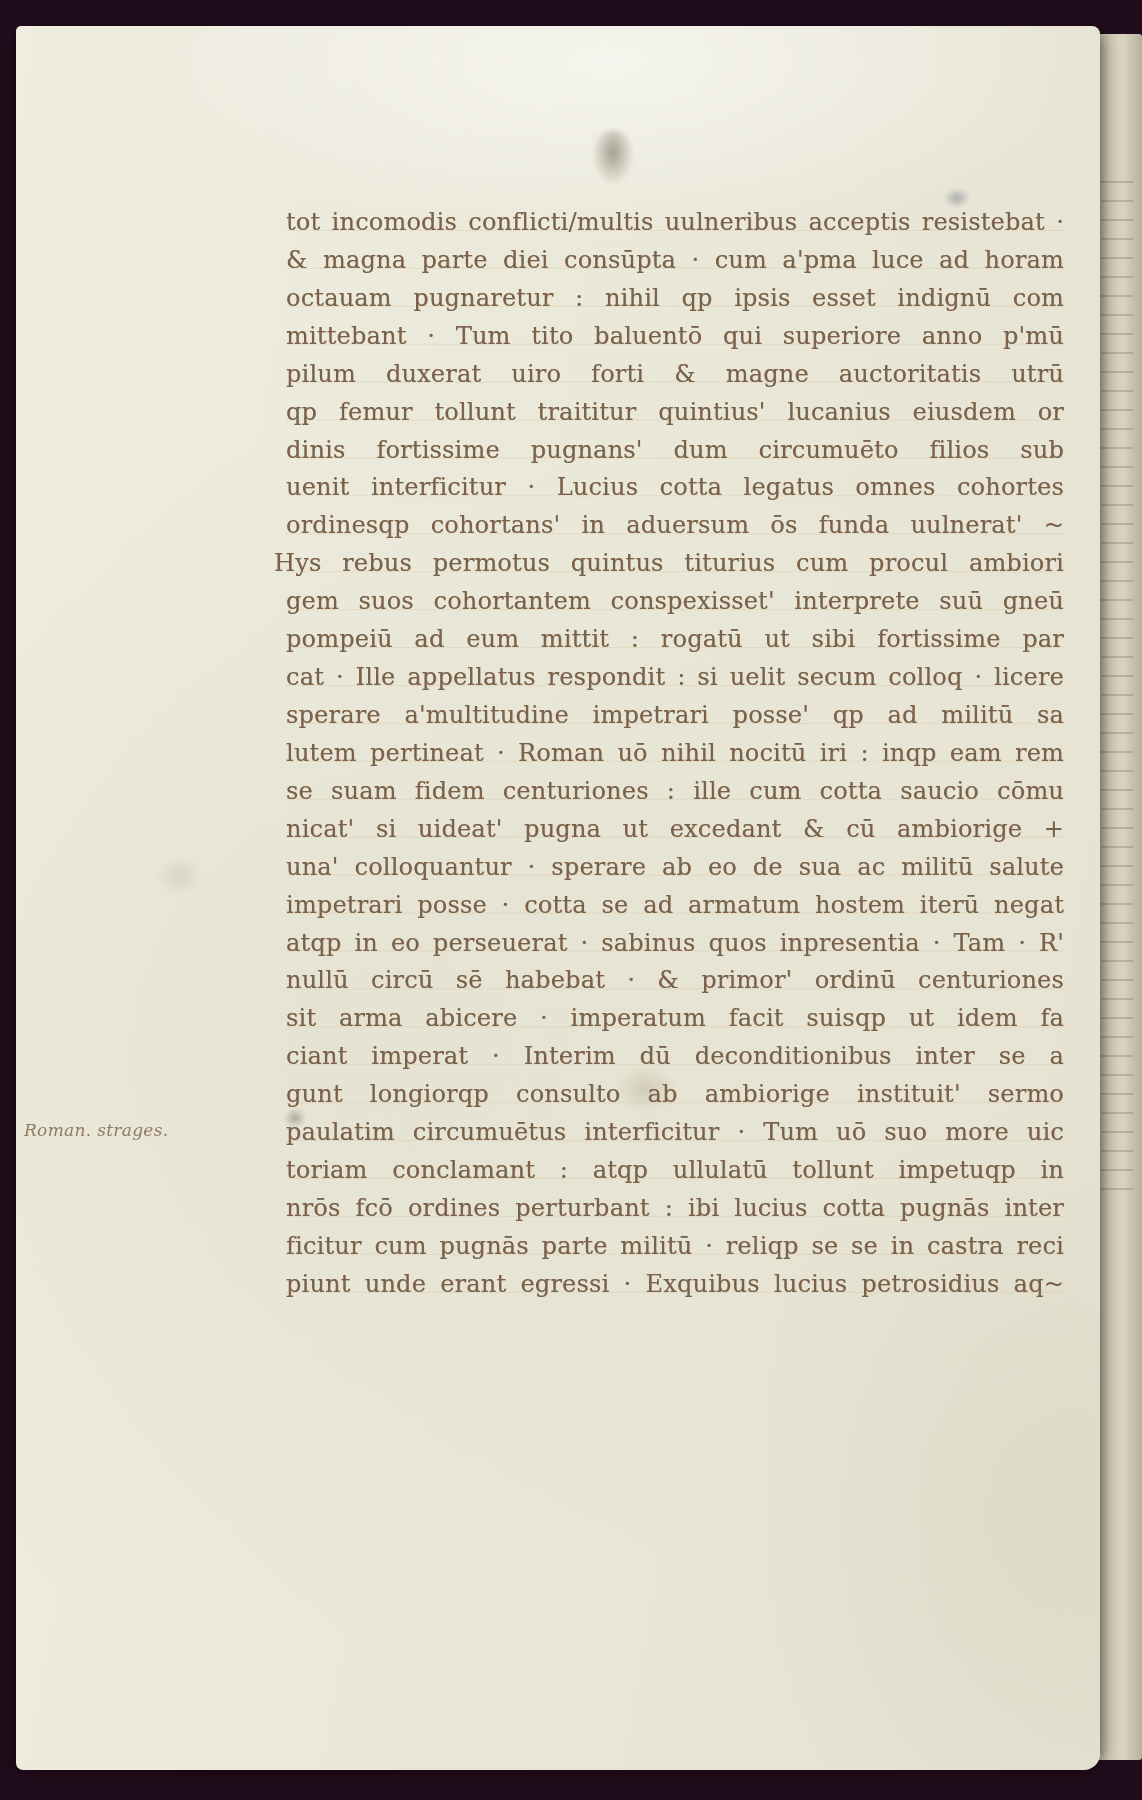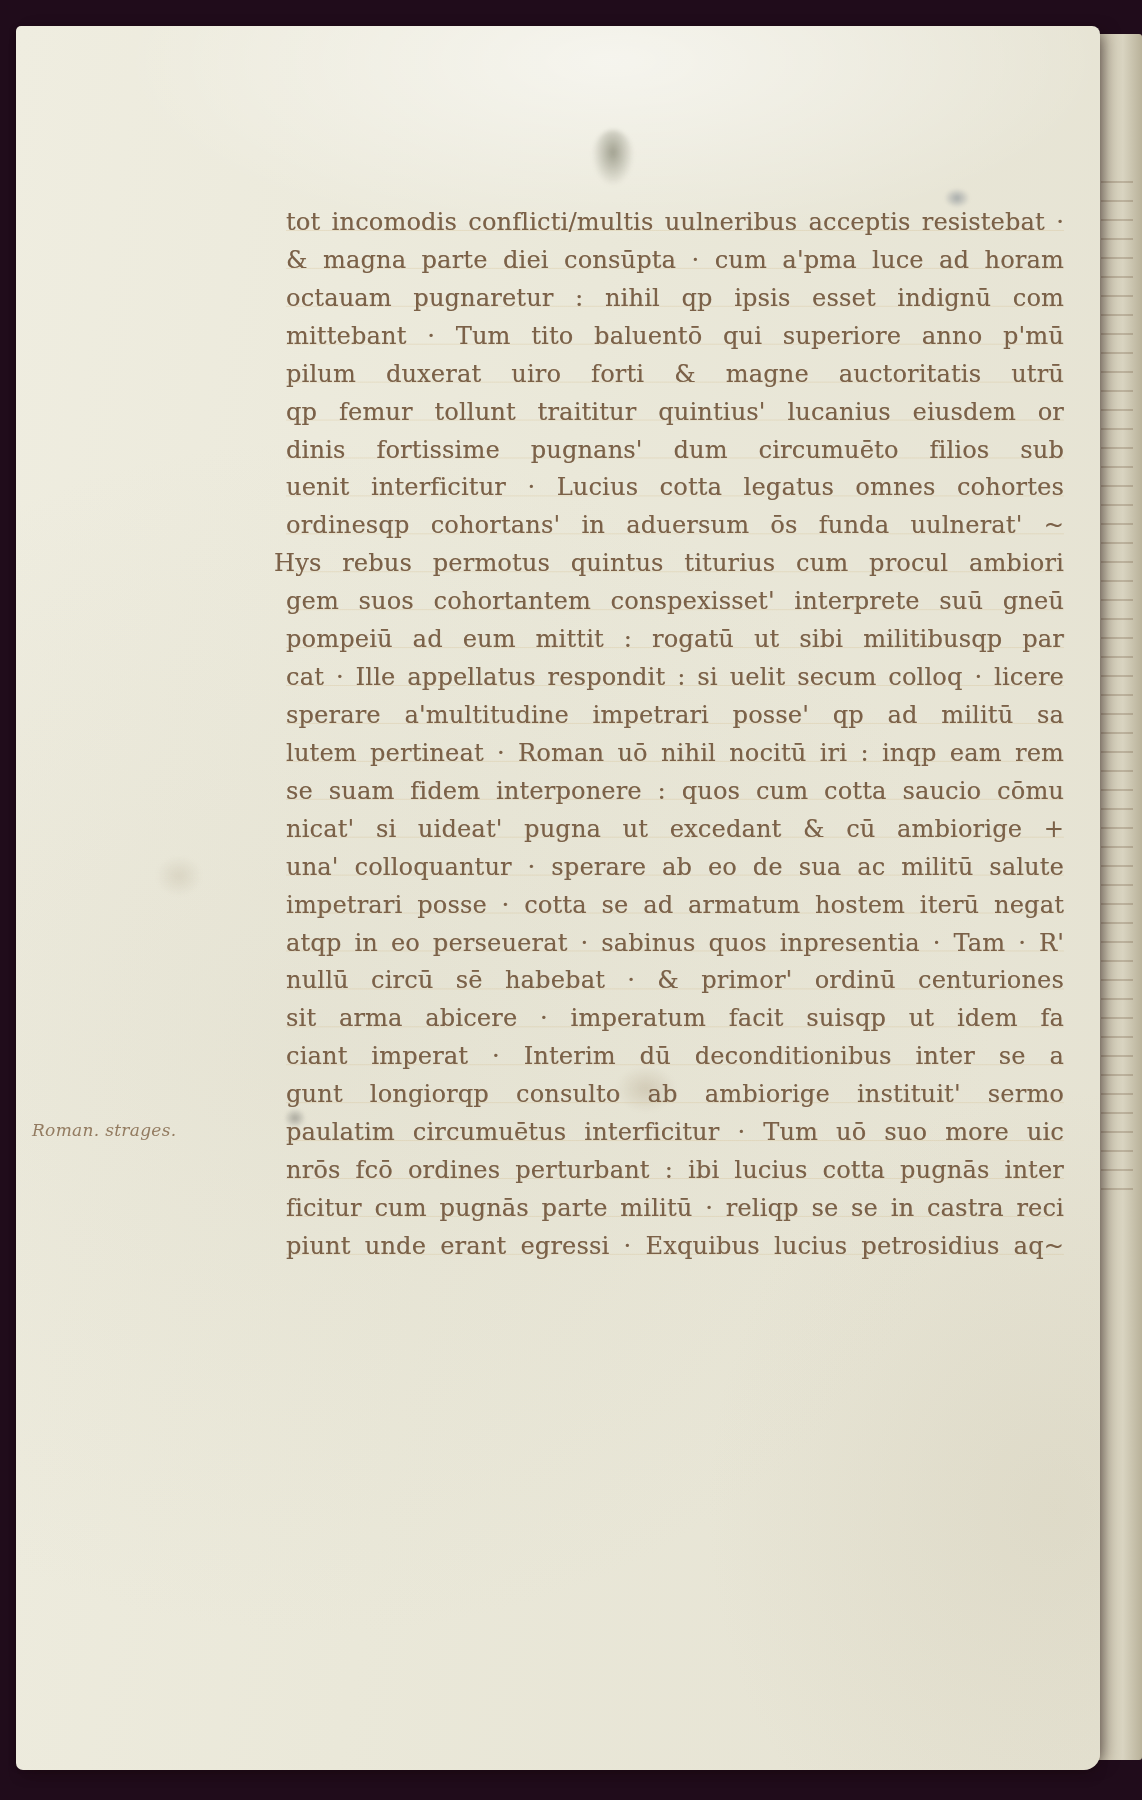--- a/index.html
+++ b/index.html
@@ -65,21 +65,21 @@
   .text-line{
     height:37.93px;line-height:37.93px;white-space:nowrap;
     text-align:justify;text-align-last:justify;
   }
   
   .text-line:nth-child(10){margin-left:-12px;}
 
   .marginal{
     position:absolute;left:8px;top:1094px;width:180px;
     font-size:17px;font-style:italic;color:var(--note-ink);
-    letter-spacing:.3px;opacity:.9;margin-left:8px;
+    letter-spacing:.3px;opacity:.9;
   }
 
   .stain{position:absolute;border-radius:50%;pointer-events:none;}
   .stain.s1{left:576px;top:104px;width:42px;height:56px;
     background:radial-gradient(ellipse at 50% 40%, rgba(95,96,74,.55), rgba(95,96,74,0) 70%);
     filter:blur(2px);}
   .stain.s2{left:928px;top:162px;width:26px;height:20px;
     background:radial-gradient(ellipse, rgba(88,100,118,.45), rgba(88,100,118,0) 70%);
     filter:blur(1.5px);}
   .stain.s3{left:268px;top:1082px;width:22px;height:20px;
@@ -113,34 +113,35 @@
         <div class="text-line">&amp; magna parte diei consūpta · cum a'pma luce ad horam</div>
         <div class="text-line">octauam pugnaretur : nihil qp ipsis esset indignū com</div>
         <div class="text-line">mittebant · Tum tito baluentō qui superiore anno p'mū</div>
         <div class="text-line">pilum duxerat uiro forti &amp; magne auctoritatis utrū</div>
         <div class="text-line">qp femur tollunt traititur quintius' lucanius eiusdem or</div>
         <div class="text-line">dinis fortissime pugnans' dum circumuēto filios sub</div>
         <div class="text-line">uenit interficitur · Lucius cotta legatus omnes cohortes</div>
         <div class="text-line">ordinesqp cohortans' in aduersum ōs funda uulnerat' ~</div>
         <div class="text-line">Hys rebus permotus quintus titurius cum procul ambiori</div>
         <div class="text-line">gem suos cohortantem conspexisset' interprete suū gneū</div>
-        <div class="text-line">pompeiū ad eum mittit : rogatū ut sibi militibusqp par</div>
+        <div class="text-line">pompeiū ad eum mittit : rogatū ut sibi fortissime par</div>
         <div class="text-line">cat · Ille appellatus respondit : si uelit secum colloq · licere</div>
         <div class="text-line">sperare a'multitudine impetrari posse' qp ad militū sa</div>
         <div class="text-line">lutem pertineat · Roman uō nihil nocitū iri : inqp eam rem</div>
-        <div class="text-line">se suam fidem interponere : quos cum cotta saucio cōmu</div>
+        <div class="text-line">se suam fidem centuriones : ille cum cotta saucio cōmu</div>
         <div class="text-line">nicat' si uideat' pugna ut excedant &amp; cū ambiorige +</div>
         <div class="text-line">una' colloquantur · sperare ab eo de sua ac militū salute</div>
         <div class="text-line">impetrari posse · cotta se ad armatum hostem iterū negat</div>
         <div class="text-line">atqp in eo perseuerat · sabinus quos inpresentia · Tam · R'</div>
         <div class="text-line">nullū circū sē habebat · &amp; primor' ordinū centuriones</div>
         <div class="text-line">sit arma abicere · imperatum facit suisqp ut idem fa</div>
         <div class="text-line">ciant imperat · Interim dū deconditionibus inter se a</div>
         <div class="text-line">gunt longiorqp consulto ab ambiorige instituit' sermo</div>
         <div class="text-line">paulatim circumuētus interficitur · Tum uō suo more uic</div>
+        <div class="text-line">toriam conclamant : atqp ullulatū tollunt impetuqp in</div>
         <div class="text-line">nrōs fcō ordines perturbant : ibi lucius cotta pugnās inter</div>
         <div class="text-line">ficitur cum pugnās parte militū · reliqp se se in castra reci</div>
         <div class="text-line">piunt unde erant egressi · Exquibus lucius petrosidius aq~</div>
       </div>
 
     <div class="marginal">Roman. strages.</div>
   </div>
 
 </div>
 

